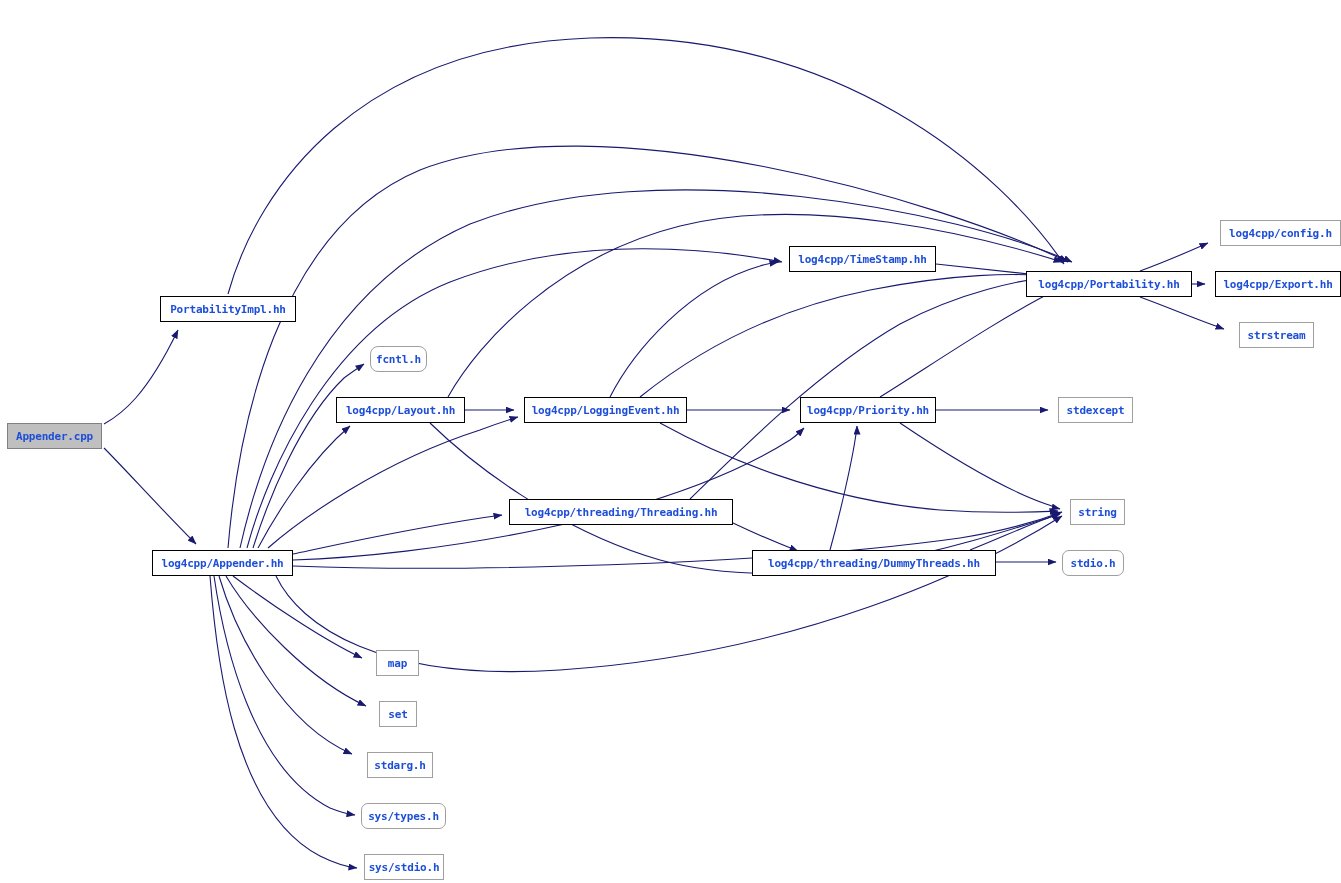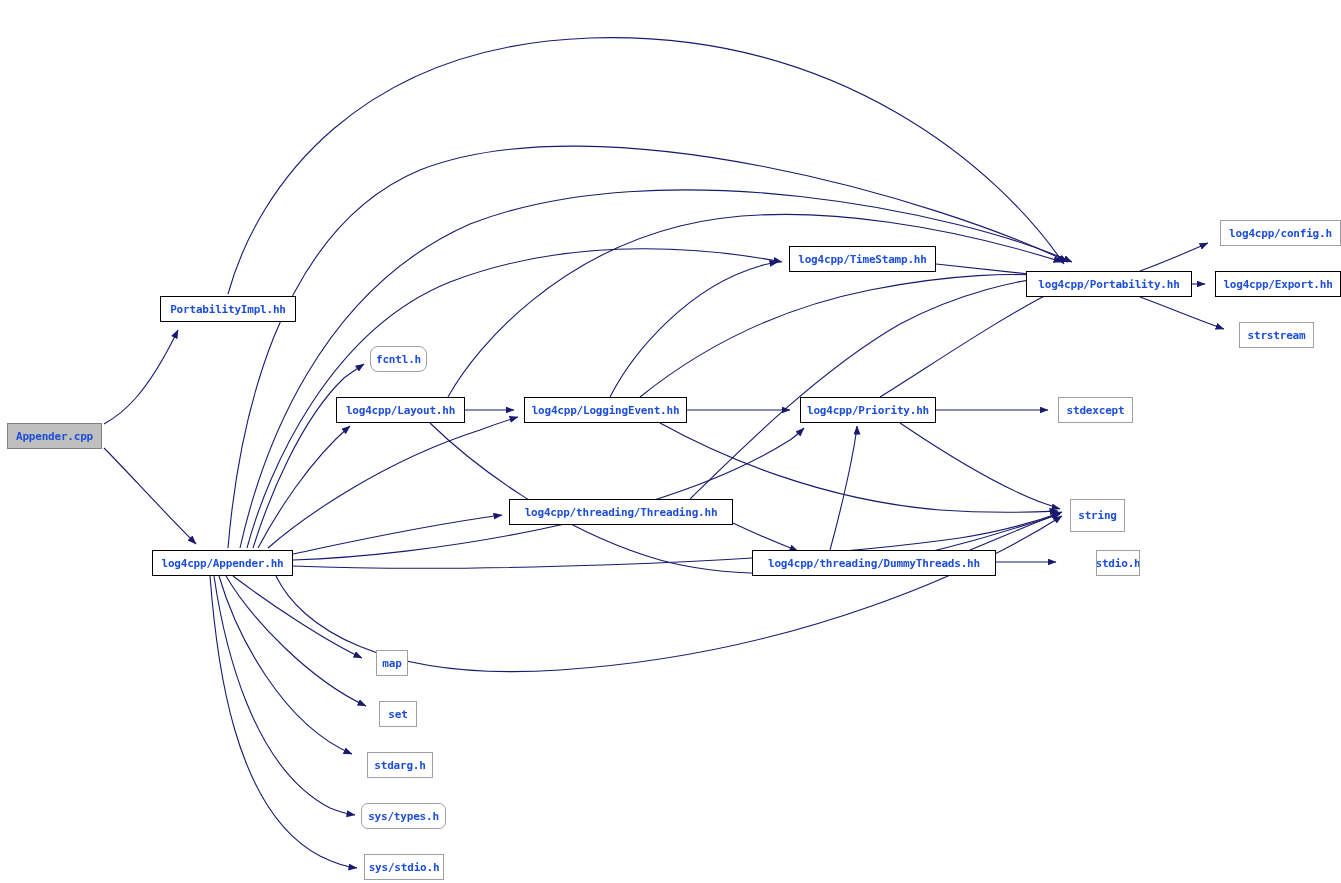--- a/index.html
+++ b/index.html
@@ -108,21 +108,21 @@
       <div class="node-box" style="left: 509px; top: 499px; width: 224px; height: 26px;">log4cpp/threading/Threading.hh</div>
       <div class="node-box" style="left: 524px; top: 397px; width: 163px; height: 26px;">log4cpp/LoggingEvent.hh</div>
       <div class="node-box" style="left: 789px; top: 246px; width: 147px; height: 26px;">log4cpp/TimeStamp.hh</div>
       <div class="node-box" style="left: 800px; top: 397px; width: 136px; height: 26px;">log4cpp/Priority.hh</div>
       <div class="node-box" style="left: 752px; top: 550px; width: 244px; height: 26px;">log4cpp/threading/DummyThreads.hh</div>
       <div class="node-box" style="left: 1026px; top: 271px; width: 166px; height: 26px;">log4cpp/Portability.hh</div>
       <div class="node-box external" style="left: 1220px; top: 220px; width: 121px; height: 26px;">log4cpp/config.h</div>
       <div class="node-box" style="left: 1215px; top: 271px; width: 126px; height: 26px;">log4cpp/Export.hh</div>
       <div class="node-box external" style="left: 1239px; top: 322px; width: 75px; height: 26px;">strstream</div>
       <div class="node-box external" style="left: 1058px; top: 397px; width: 75px; height: 26px;">stdexcept</div>
-      <div class="node-box external" style="left: 1070px; top: 499px; width: 55px; height: 33px;">string</div>
-      <div class="node-box external" style="left: 1096px; top: 550px; width: 44px; height: 26px;">stdio.h</div>
-      <div class="node-box external" style="left: 376px; top: 650px; width: 32px; height: 26px;">map</div>
+      <div class="node-box external" style="left: 1070px; top: 499px; width: 55px; height: 26px;">string</div>
+      <div class="node-box external" style="left: 1062px; top: 550px; width: 62px; height: 26px; border-radius: 7px;">stdio.h</div>
+      <div class="node-box external" style="left: 376px; top: 650px; width: 43px; height: 26px;">map</div>
       <div class="node-box external" style="left: 379px; top: 701px; width: 38px; height: 26px;">set</div>
       <div class="node-box external" style="left: 367px; top: 752px; width: 66px; height: 26px;">stdarg.h</div>
       <div class="node-box external" style="left: 361px; top: 803px; width: 85px; height: 26px; border-radius: 7px;">sys/types.h</div>
       <div class="node-box external" style="left: 364px; top: 854px; width: 80px; height: 26px;">sys/stdio.h</div>
     </div>
 </div>
 
 </body></html>

